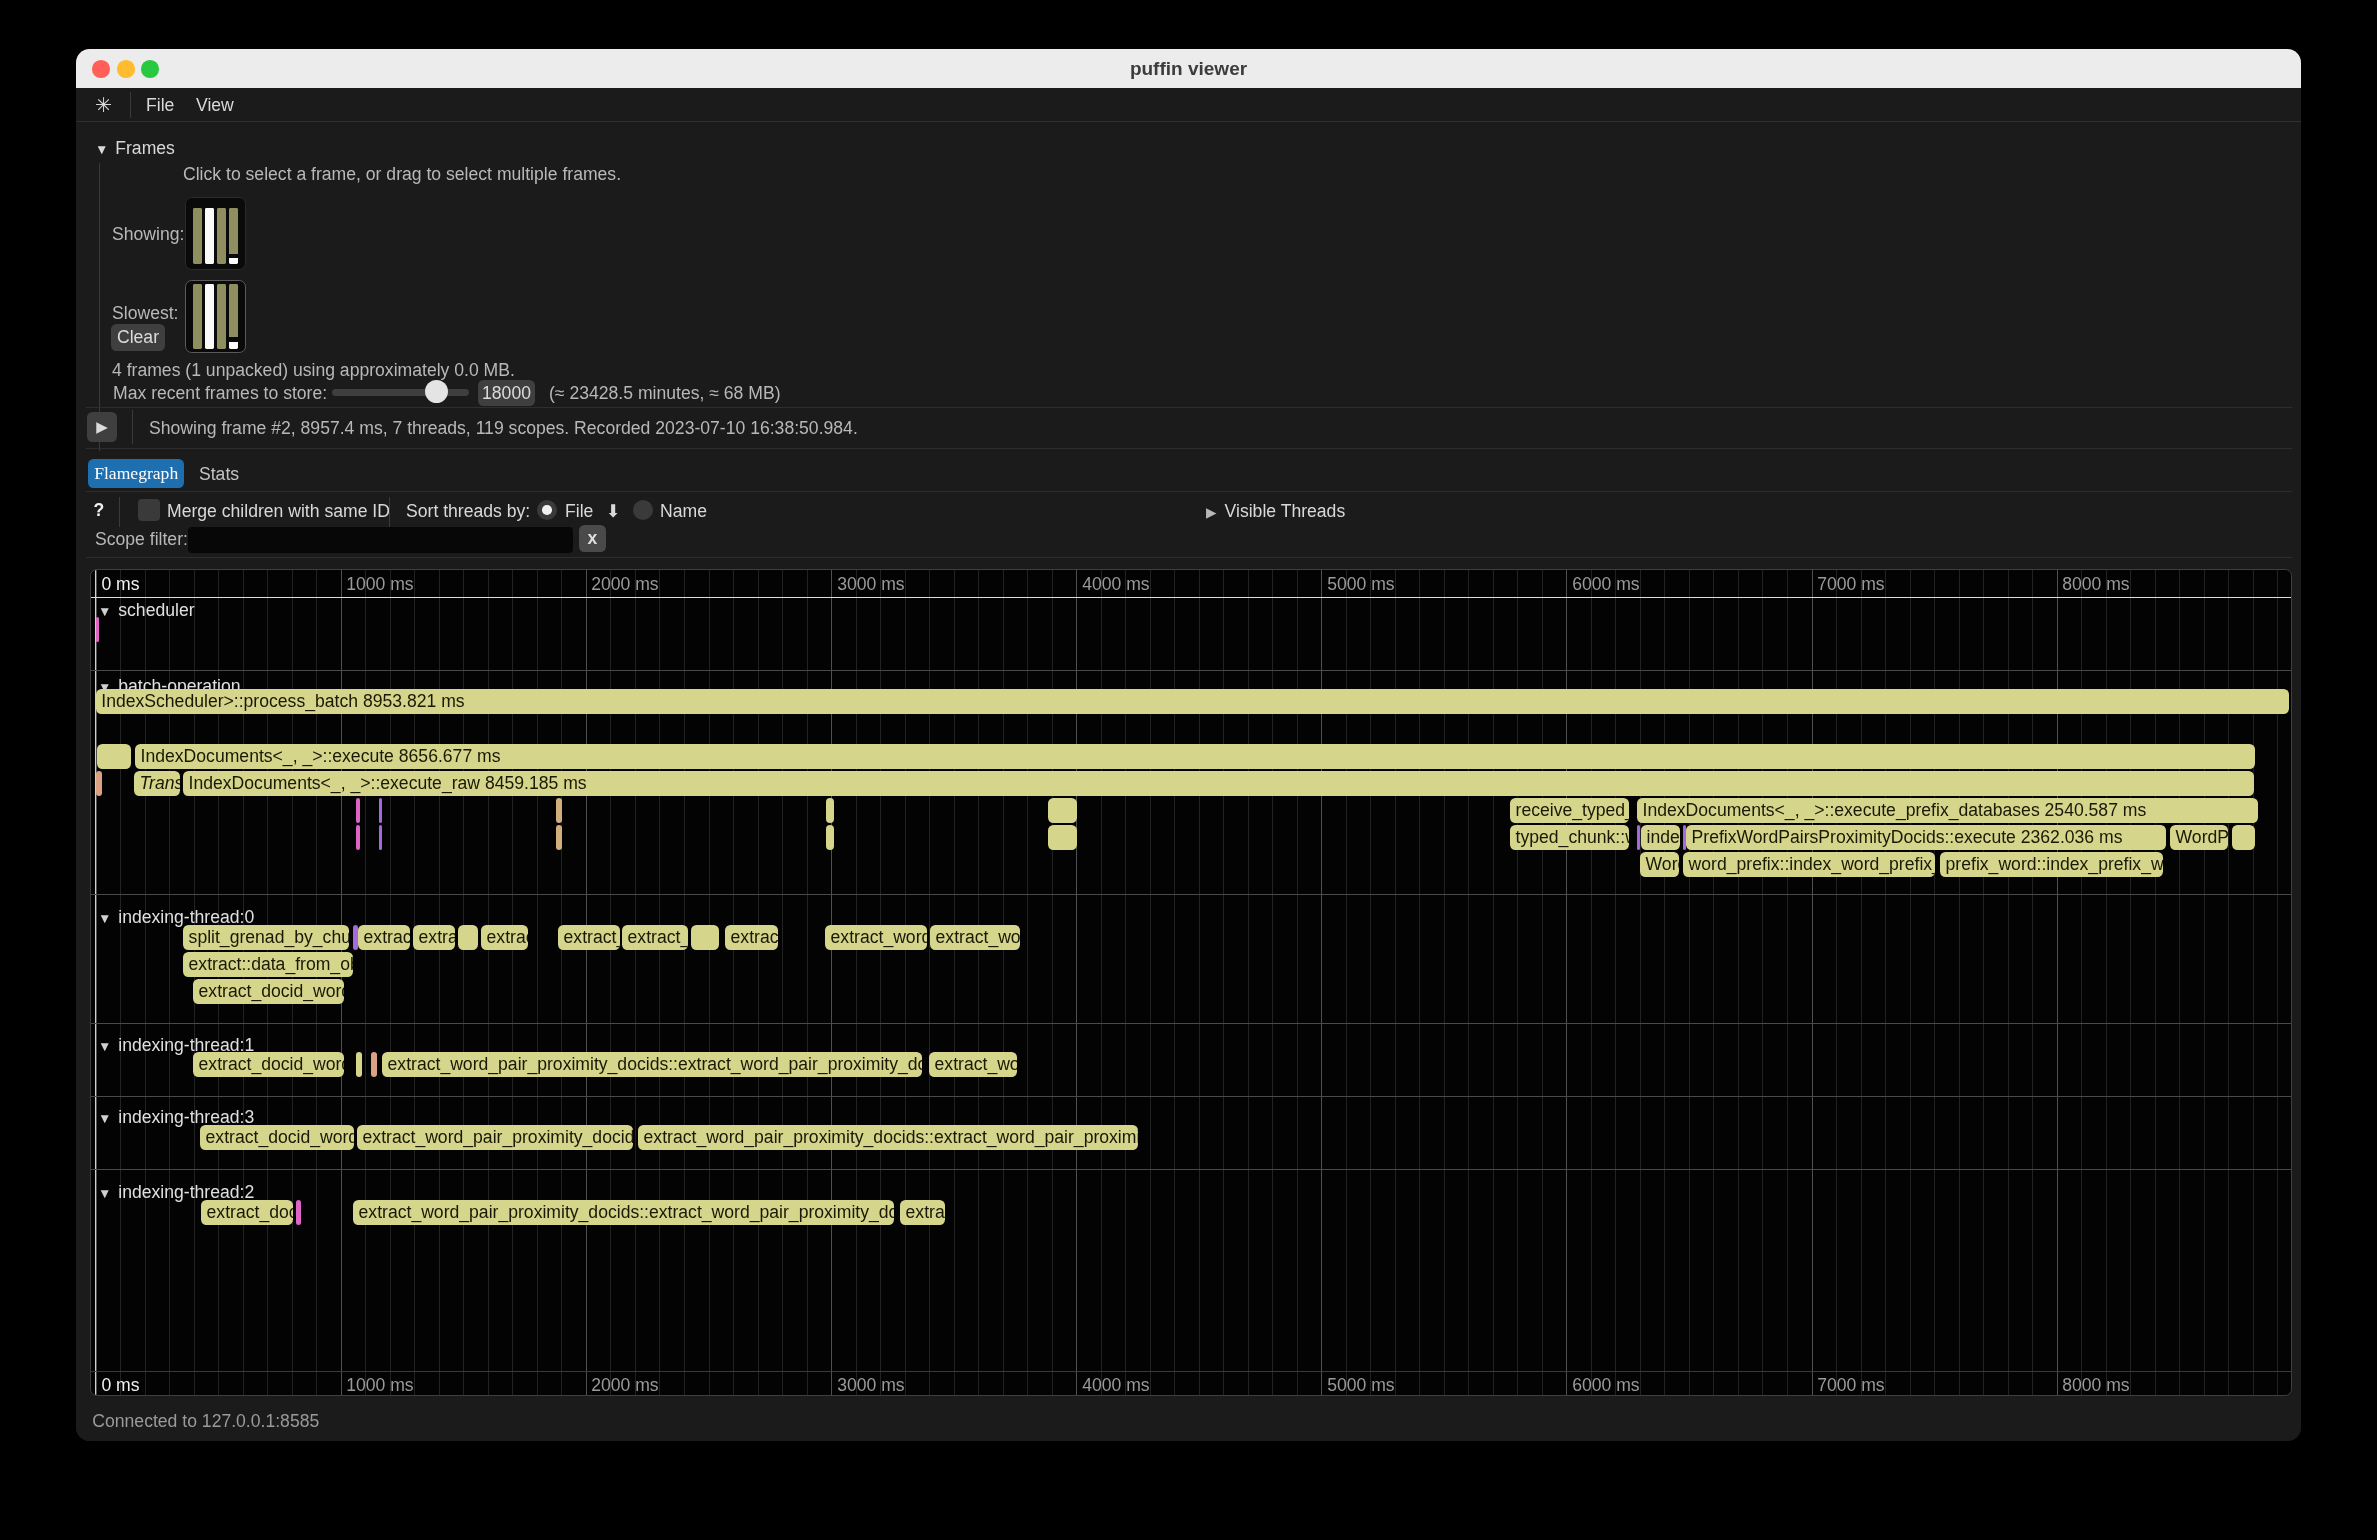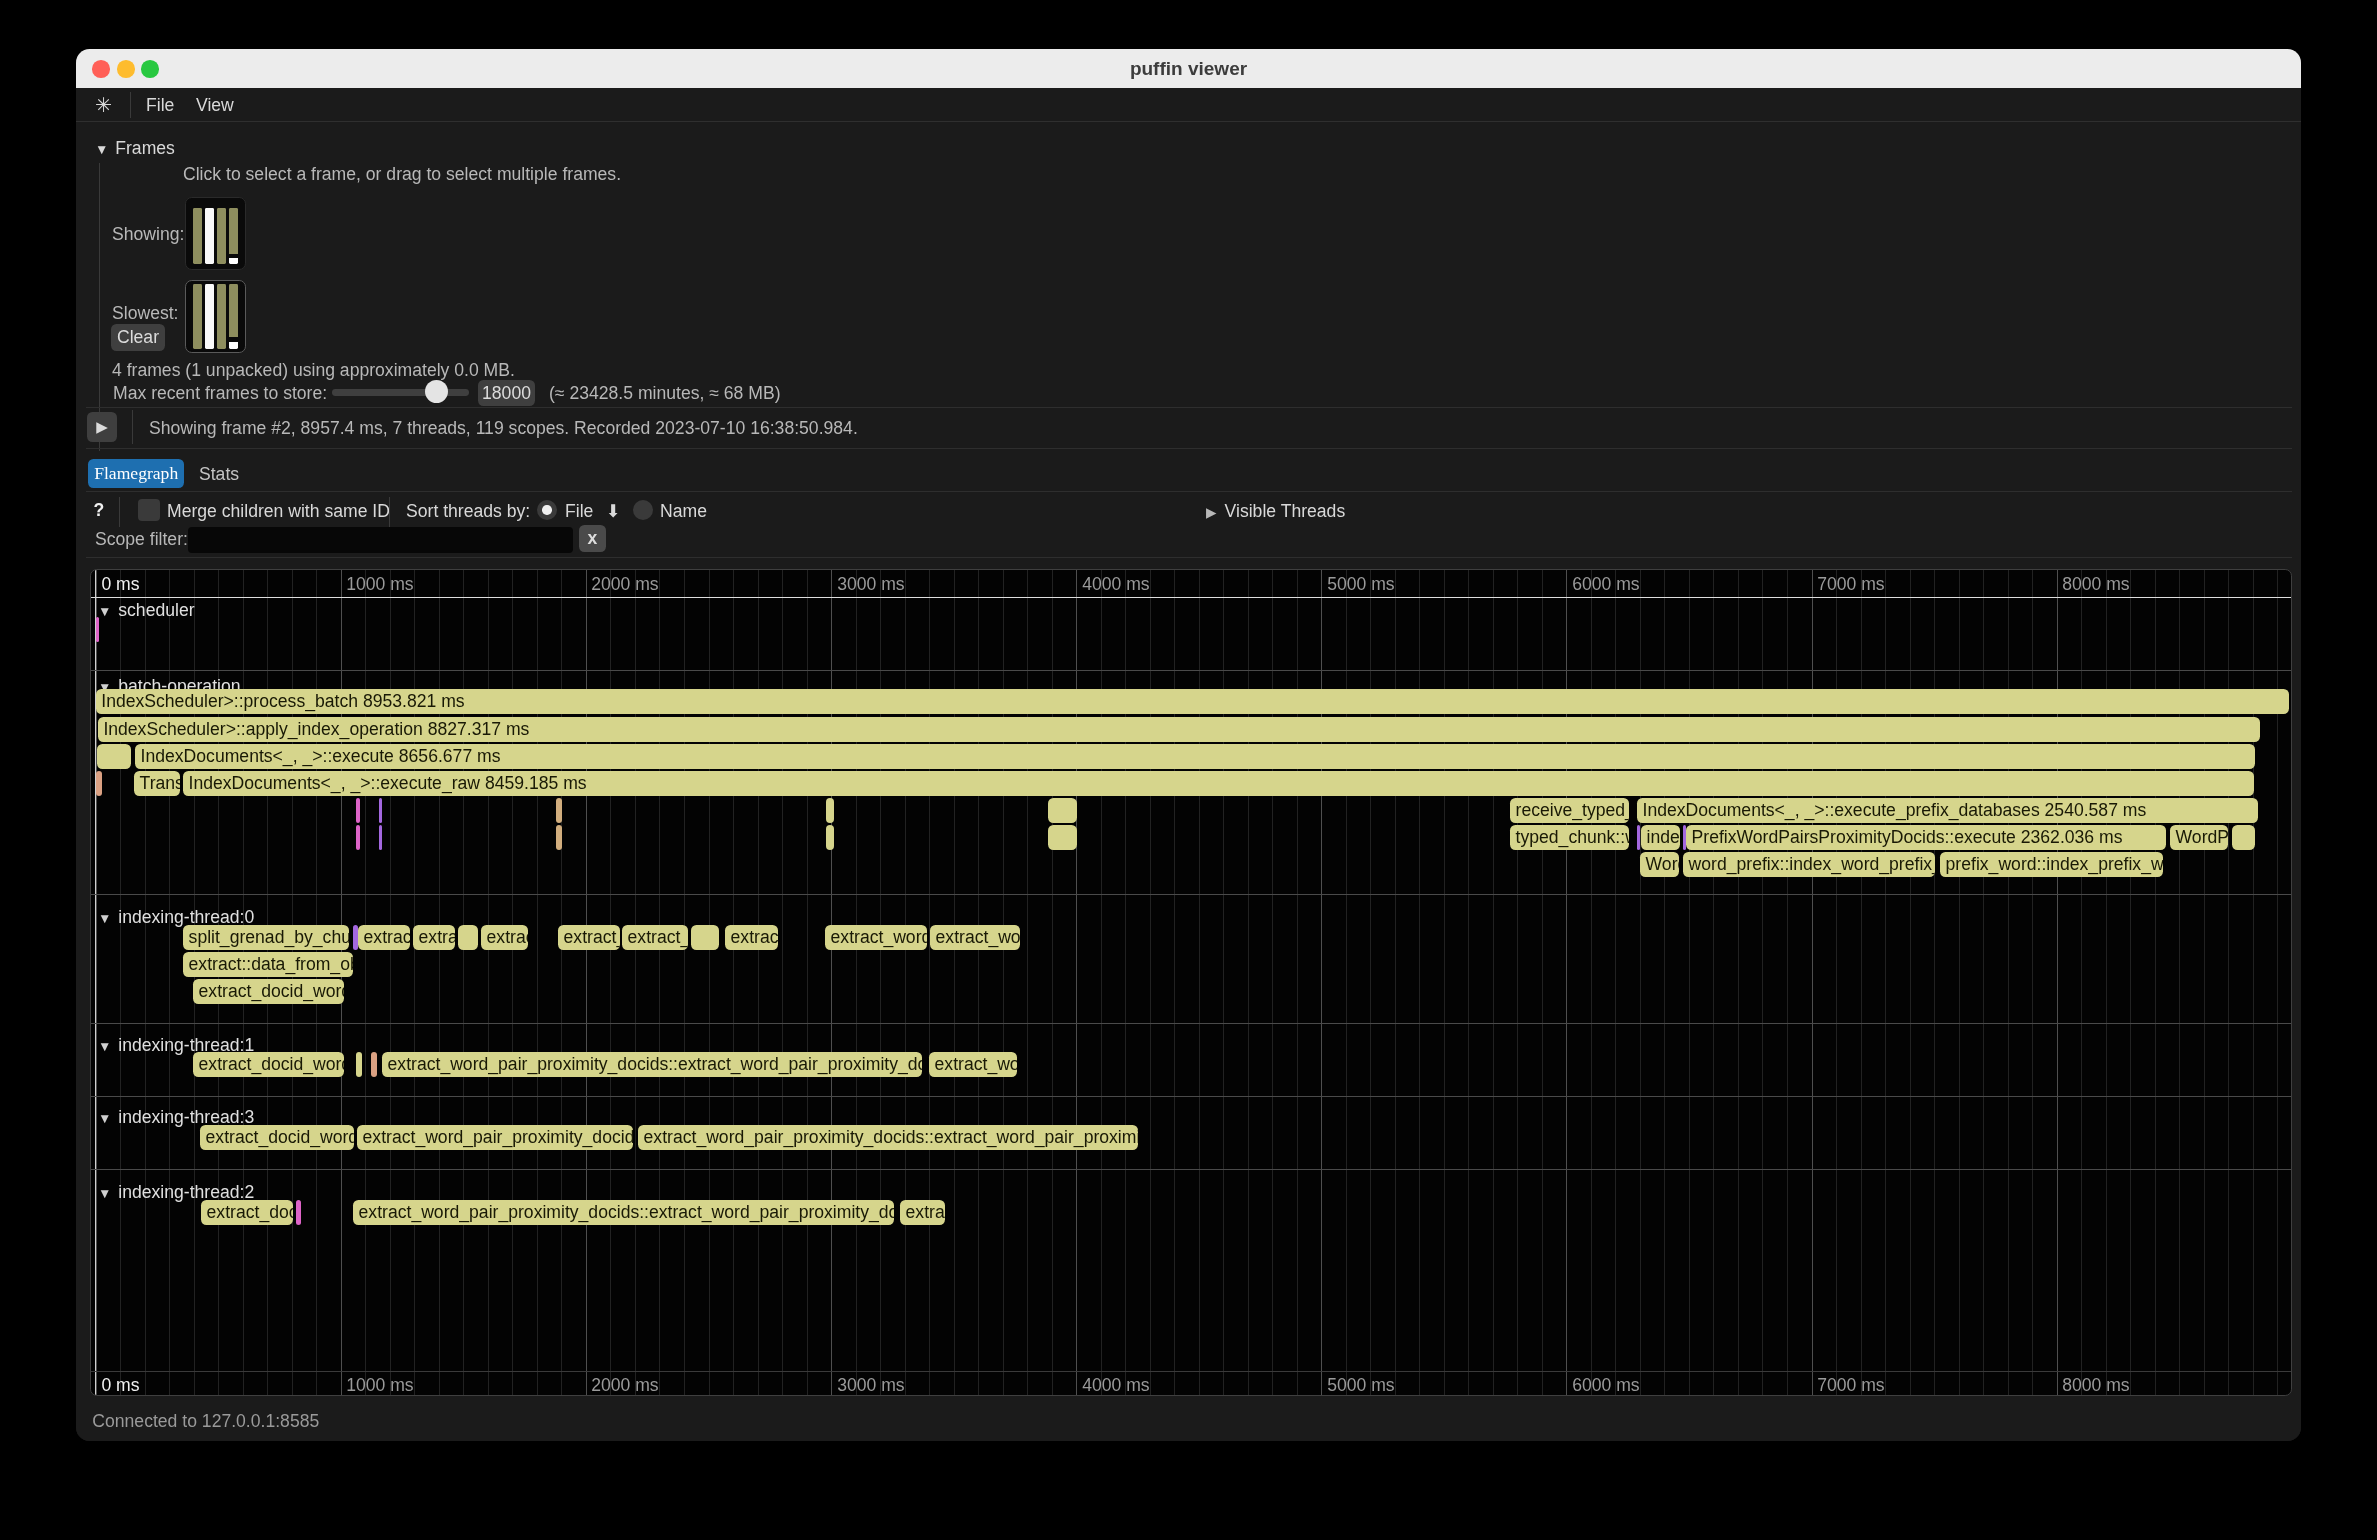--- a/index.html
+++ b/index.html
@@ -262,25 +262,24 @@
       <div class="axis-label" style="left: 1481px; top: 805px;">6000 ms</div>
       <div class="axis-label" style="left: 1726px; top: 805px;">7000 ms</div>
       <div class="axis-label" style="left: 1971px; top: 805px;">8000 ms</div>
       <div class="axis-baseline"></div>
       <div class="axis-bottomline"></div>
       <div class="sec-label" style="left: 6.8px; top: 30px;"><span class="tri">▼</span><span>scheduler</span></div>
       <div class="bar c-m thin" style="left: 4.7px; top: 47px; width: 3.4px;"></div>
       <div class="sec-sep" style="top: 100px;"></div>
       <div class="sec-label" style="left: 6.8px; top: 106px;"><span class="tri">▼</span><span>batch-operation</span></div>
       <div class="bar c-y" style="left: 4.7px; top: 119px; width: 2193px;">IndexScheduler&gt;::process_batch 8953.821 ms</div>
-      <div class="bar c-y" style="left: 6.8px; top: 147px; width: 2162px;">IndexScheduler&gt;::apply_index_operation 8827.317 ms</div>
       <div class="bar c-y" style="left: 6.1px; top: 174px; width: 34px;"></div>
       <div class="bar c-y" style="left: 44px; top: 174px; width: 2120px;">IndexDocuments&lt;_, _&gt;::execute 8656.677 ms</div>
       <div class="bar c-s thin" style="left: 4.7px; top: 201px; width: 6.1px;"></div>
-      <div class="bar c-y" style="left: 43px; top: 201px; width: 46px;">Trans</div>
+      <div class="bar c-y" style="left: 43px; top: 201px; width: 46px; font-style: italic;">Trans</div>
       <div class="bar c-y" style="left: 92px; top: 201px; width: 2071px;">IndexDocuments&lt;_, _&gt;::execute_raw 8459.185 ms</div>
       <div class="bar c-m thin" style="left: 265px; top: 228px; width: 4.1px;"></div>
       <div class="bar c-v thin" style="left: 288px; top: 228px; width: 2.7px;"></div>
       <div class="bar c-t thin" style="left: 465px; top: 228px; width: 6.1px;"></div>
       <div class="bar c-y thin" style="left: 735px; top: 228px; width: 7.5px;"></div>
       <div class="bar c-y" style="left: 957px; top: 228px; width: 29px;"></div>
       <div class="bar c-y" style="left: 1419px; top: 228px; width: 119px;">receive_typed_</div>
       <div class="bar c-y" style="left: 1546px; top: 228px; width: 621px;">IndexDocuments&lt;_, _&gt;::execute_prefix_databases 2540.587 ms</div>
       <div class="bar c-m thin" style="left: 265px; top: 255px; width: 4.1px;"></div>
       <div class="bar c-v thin" style="left: 288px; top: 255px; width: 2.7px;"></div>

